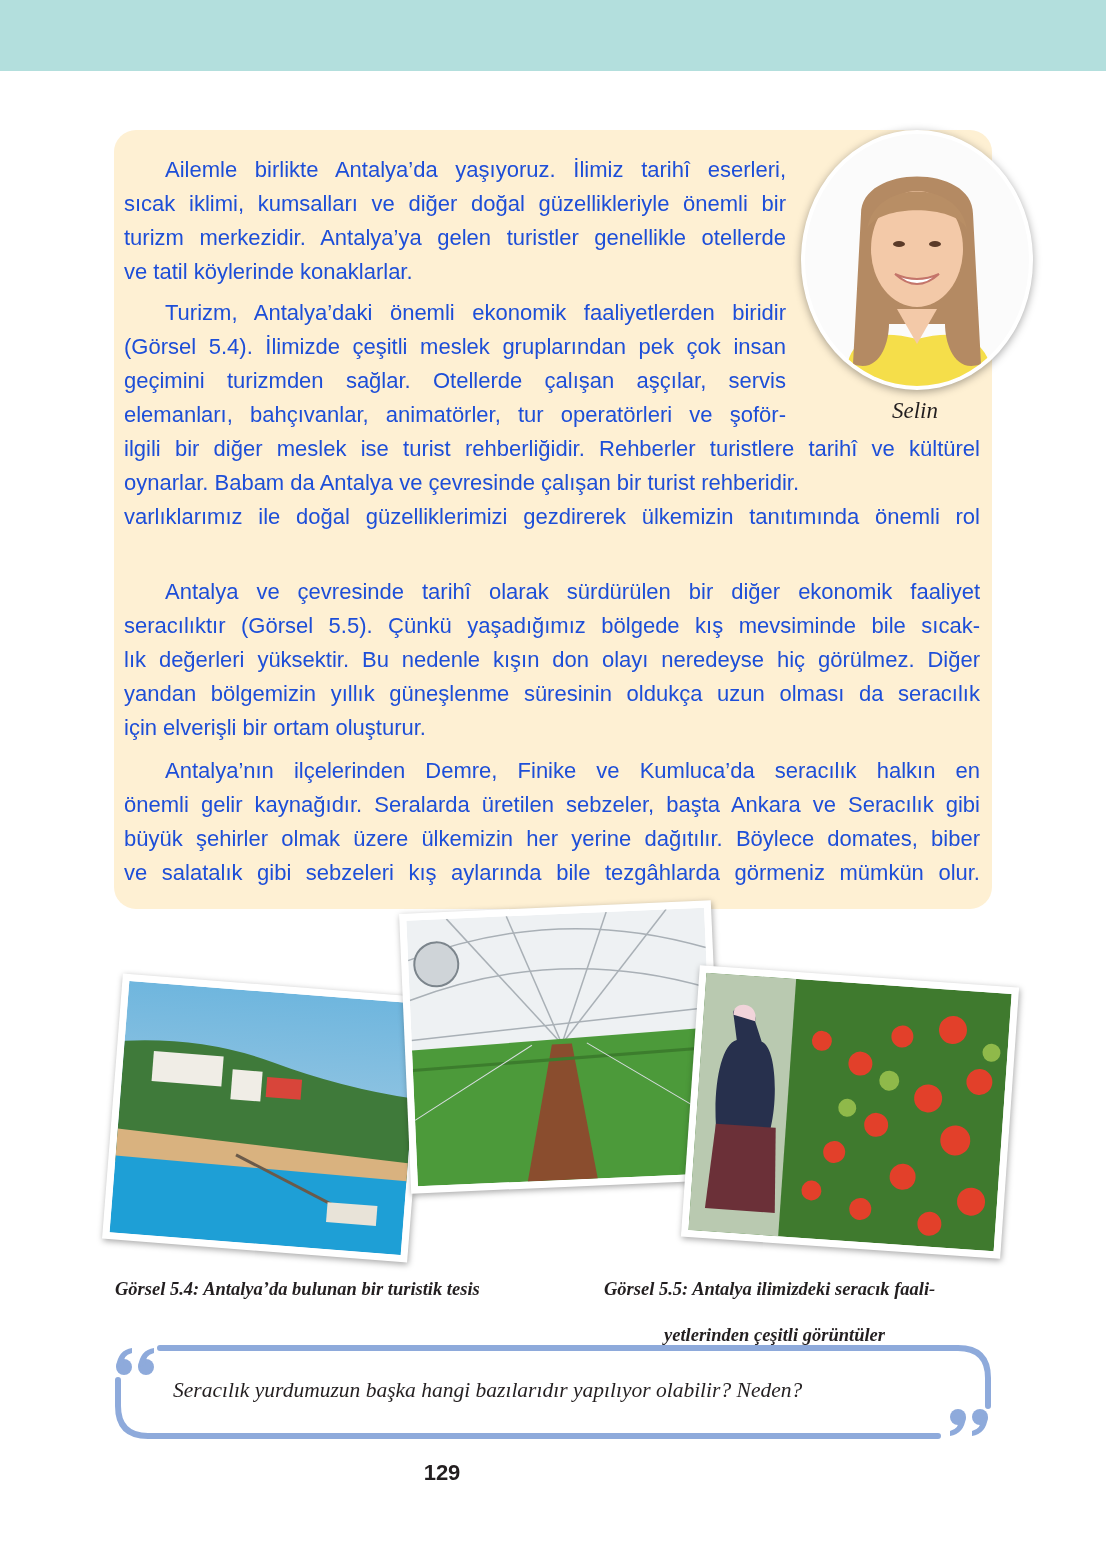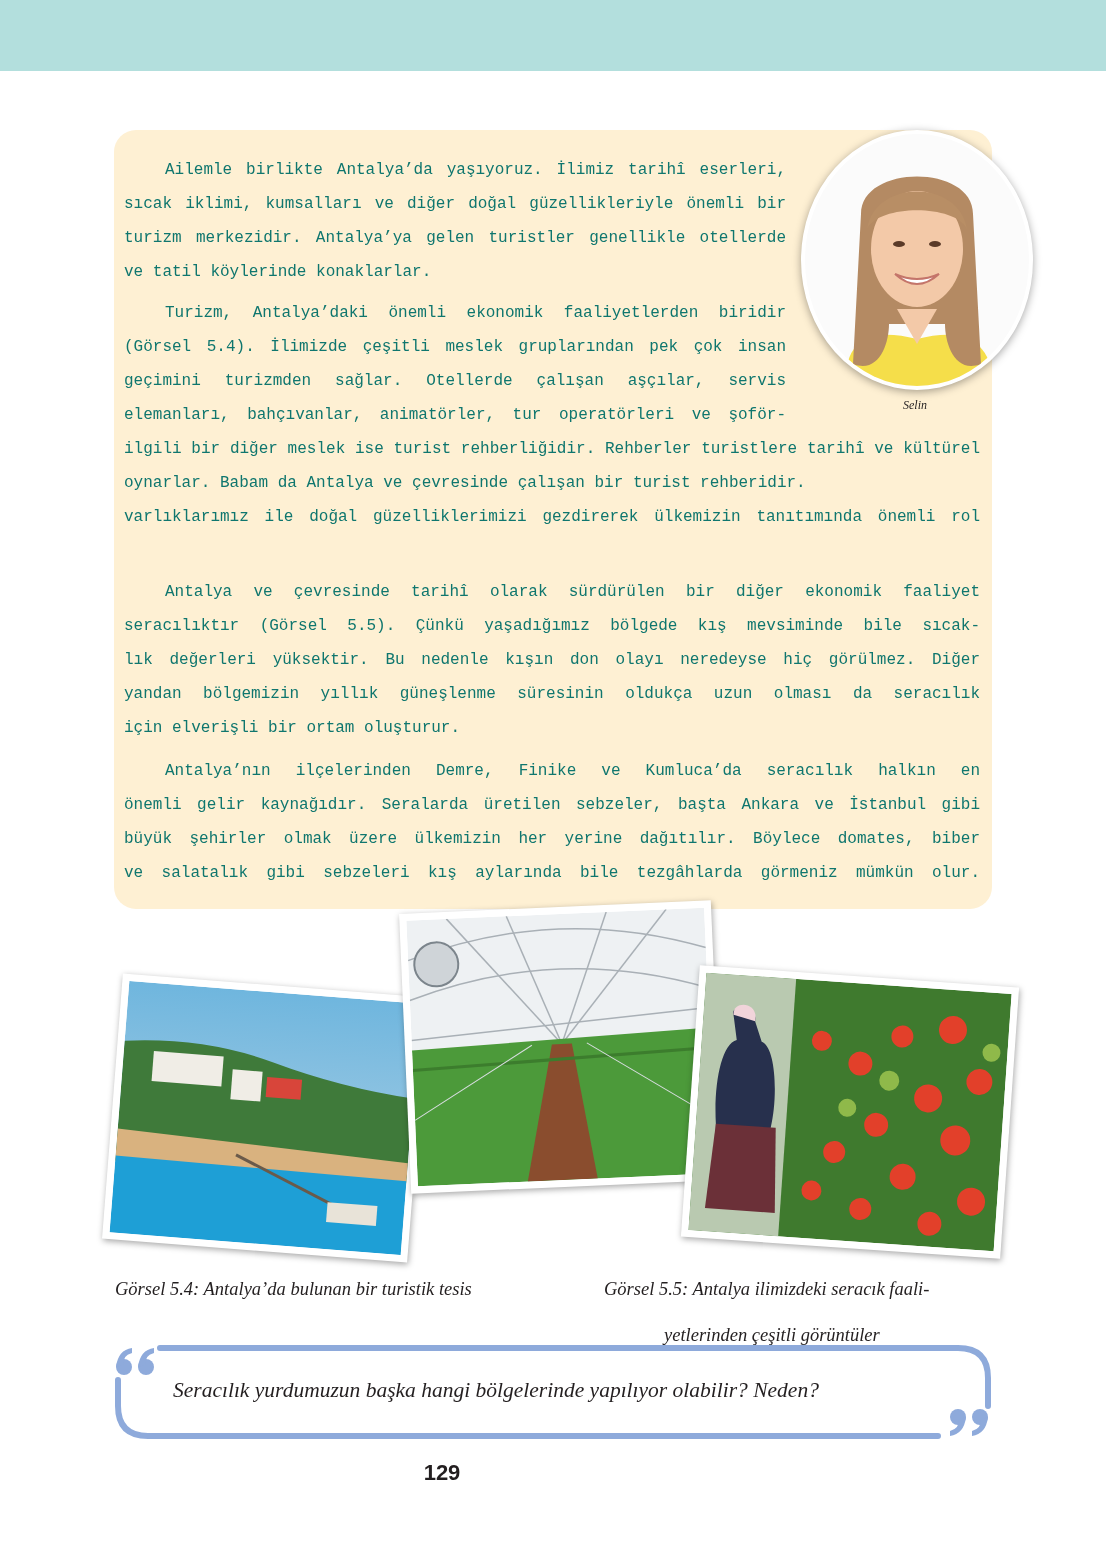--- a/index.html
+++ b/index.html
@@ -7,46 +7,46 @@
   body { position: relative; font-family: "Liberation Sans", sans-serif; color: #231f20; }
 
   .top-band { position: absolute; left: 0; top: 0; width: 1106px; height: 71px; background: #b3dfdd; }
 
   .text-box {
     position: absolute; left: 114px; top: 130px; width: 878px; height: 779px;
     background: #fef0d3; border-radius: 22px;
   }
 
   .para {
-    position: absolute; font-size: 16px; line-height: 34px; color: #0f766e;
-    text-align: justify; text-align-last: left; font-family: Liberation Mono, monospace;
+    position: absolute; font-size: 22px; line-height: 34px; color: #1d4ed8;
+    text-align: justify; text-align-last: left;
   }
   .para .line { display: block; white-space: nowrap; text-align-last: justify; }
   .para .line.last { text-align-last: left; }
 
   .avatar-frame {
     position: absolute; left: 801px; top: 130px; width: 232px; height: 260px;
     border-radius: 50%; background: #ffffff; box-shadow: 0 2px 8px rgba(0,0,0,0.35);
     overflow: hidden; border: 4px solid #ffffff;
   }
   .avatar-frame svg { width: 100%; height: 100%; display: block; }
   .avatar-caption {
     position: absolute; left: 880px; top: 398px; width: 70px; text-align: center;
-    font-family: "Liberation Serif", serif; font-style: italic; font-size: 12px; color: #231f20;
+    font-family: "Liberation Serif", serif; font-style: italic; font-size: 23px; color: #231f20;
   }
 
   .photo {
     position: absolute; background: #ffffff; padding: 7px;
     box-shadow: 1px 2px 6px rgba(0,0,0,0.35);
   }
   .photo svg { display: block; width: 100%; height: 100%; }
 
   .caption {
     position: absolute; font-family: "Liberation Serif", serif; font-style: italic;
-    font-size: 18.5px; color: #231f20; line-height: 26px;
+    font-size: 18.5px; color: #231f20; line-height: 26px; font-weight: bold;
   }
 
   .quote-box { position: absolute; left: 112px; top: 1342px; width: 882px; height: 100px; }
   .quote-text {
     position: absolute; left: 173px; top: 1378px;
     font-family: "Liberation Serif", serif; font-style: italic; font-size: 21.5px; color: #231f20;
   }
 
   .page-number {
     position: absolute; left: 0; width: 884px; top: 1460px; text-align: center;
@@ -80,21 +80,21 @@
 <div class="para" style="left:124px; top:575px; width:856px;">
   <span class="line" style="padding-left:41px;">Antalya ve çevresinde tarihî olarak sürdürülen bir diğer ekonomik faaliyet</span>
   <span class="line">seracılıktır (Görsel 5.5). Çünkü yaşadığımız bölgede kış mevsiminde bile sıcak-</span>
   <span class="line">lık değerleri yüksektir. Bu nedenle kışın don olayı neredeyse hiç görülmez. Diğer</span>
   <span class="line">yandan bölgemizin yıllık güneşlenme süresinin oldukça uzun olması da seracılık</span>
   <span class="line last">için elverişli bir ortam oluşturur.</span>
 </div>
 
 <div class="para" style="left:124px; top:754px; width:856px;">
   <span class="line" style="padding-left:41px;">Antalya’nın ilçelerinden Demre, Finike ve Kumluca’da seracılık halkın en</span>
-  <span class="line">önemli gelir kaynağıdır. Seralarda üretilen sebzeler, başta Ankara ve İstanbul gibi</span>
+  <span class="line">önemli gelir kaynağıdır. Seralarda üretilen sebzeler, başta Ankara ve Seracılık gibi</span>
   <span class="line">büyük şehirler olmak üzere ülkemizin her yerine dağıtılır. Böylece domates, biber</span>
   <span class="line">ve salatalık gibi sebzeleri kış aylarında bile tezgâhlarda görmeniz mümkün olur.</span>
 </div>
 
 <div class="avatar-frame">
   <svg viewBox="0 0 224 252" preserveAspectRatio="none">
     <rect width="224" height="252" fill="#fbfbfb"></rect>
     <path d="M40 252 C 40 200, 70 195, 112 205 C 154 195, 184 200, 190 252 Z" fill="#f5de4a"></path>
     <path d="M56 80 C 56 30, 168 30, 168 80 L 176 230 C 150 240, 140 210, 140 190 L 84 190 C 84 210, 74 240, 48 230 Z" fill="#b48a63"></path>
     <ellipse cx="112" cy="115" rx="46" ry="58" fill="#f3c9a8"></ellipse>
@@ -192,15 +192,15 @@
     <circle cx="34" cy="25" r="8"></circle>
       <path d="M26 25 Q 28 8 42 6 L 42 11 Q 32 14 34 22 Z"></path>
   </g>
   <g fill="#8eaadb">
     <circle cx="846" cy="75" r="8"></circle>
       <path d="M854 75 Q 852 92 838 94 L 838 89 Q 848 86 846 78 Z"></path>
     <circle cx="868" cy="75" r="8"></circle>
       <path d="M876 75 Q 874 92 860 94 L 860 89 Q 870 86 868 78 Z"></path>
   </g>
 </svg>
-<div class="quote-text">Seracılık yurdumuzun başka hangi bölgelerinde yapılıyor olabilir? Neden?</div>
+<div class="quote-text">Seracılık yurdumuzun başka hangi bazılarıdır yapılıyor olabilir? Neden?</div>
 
 <div class="page-number">129</div>
 
 </body></html>

